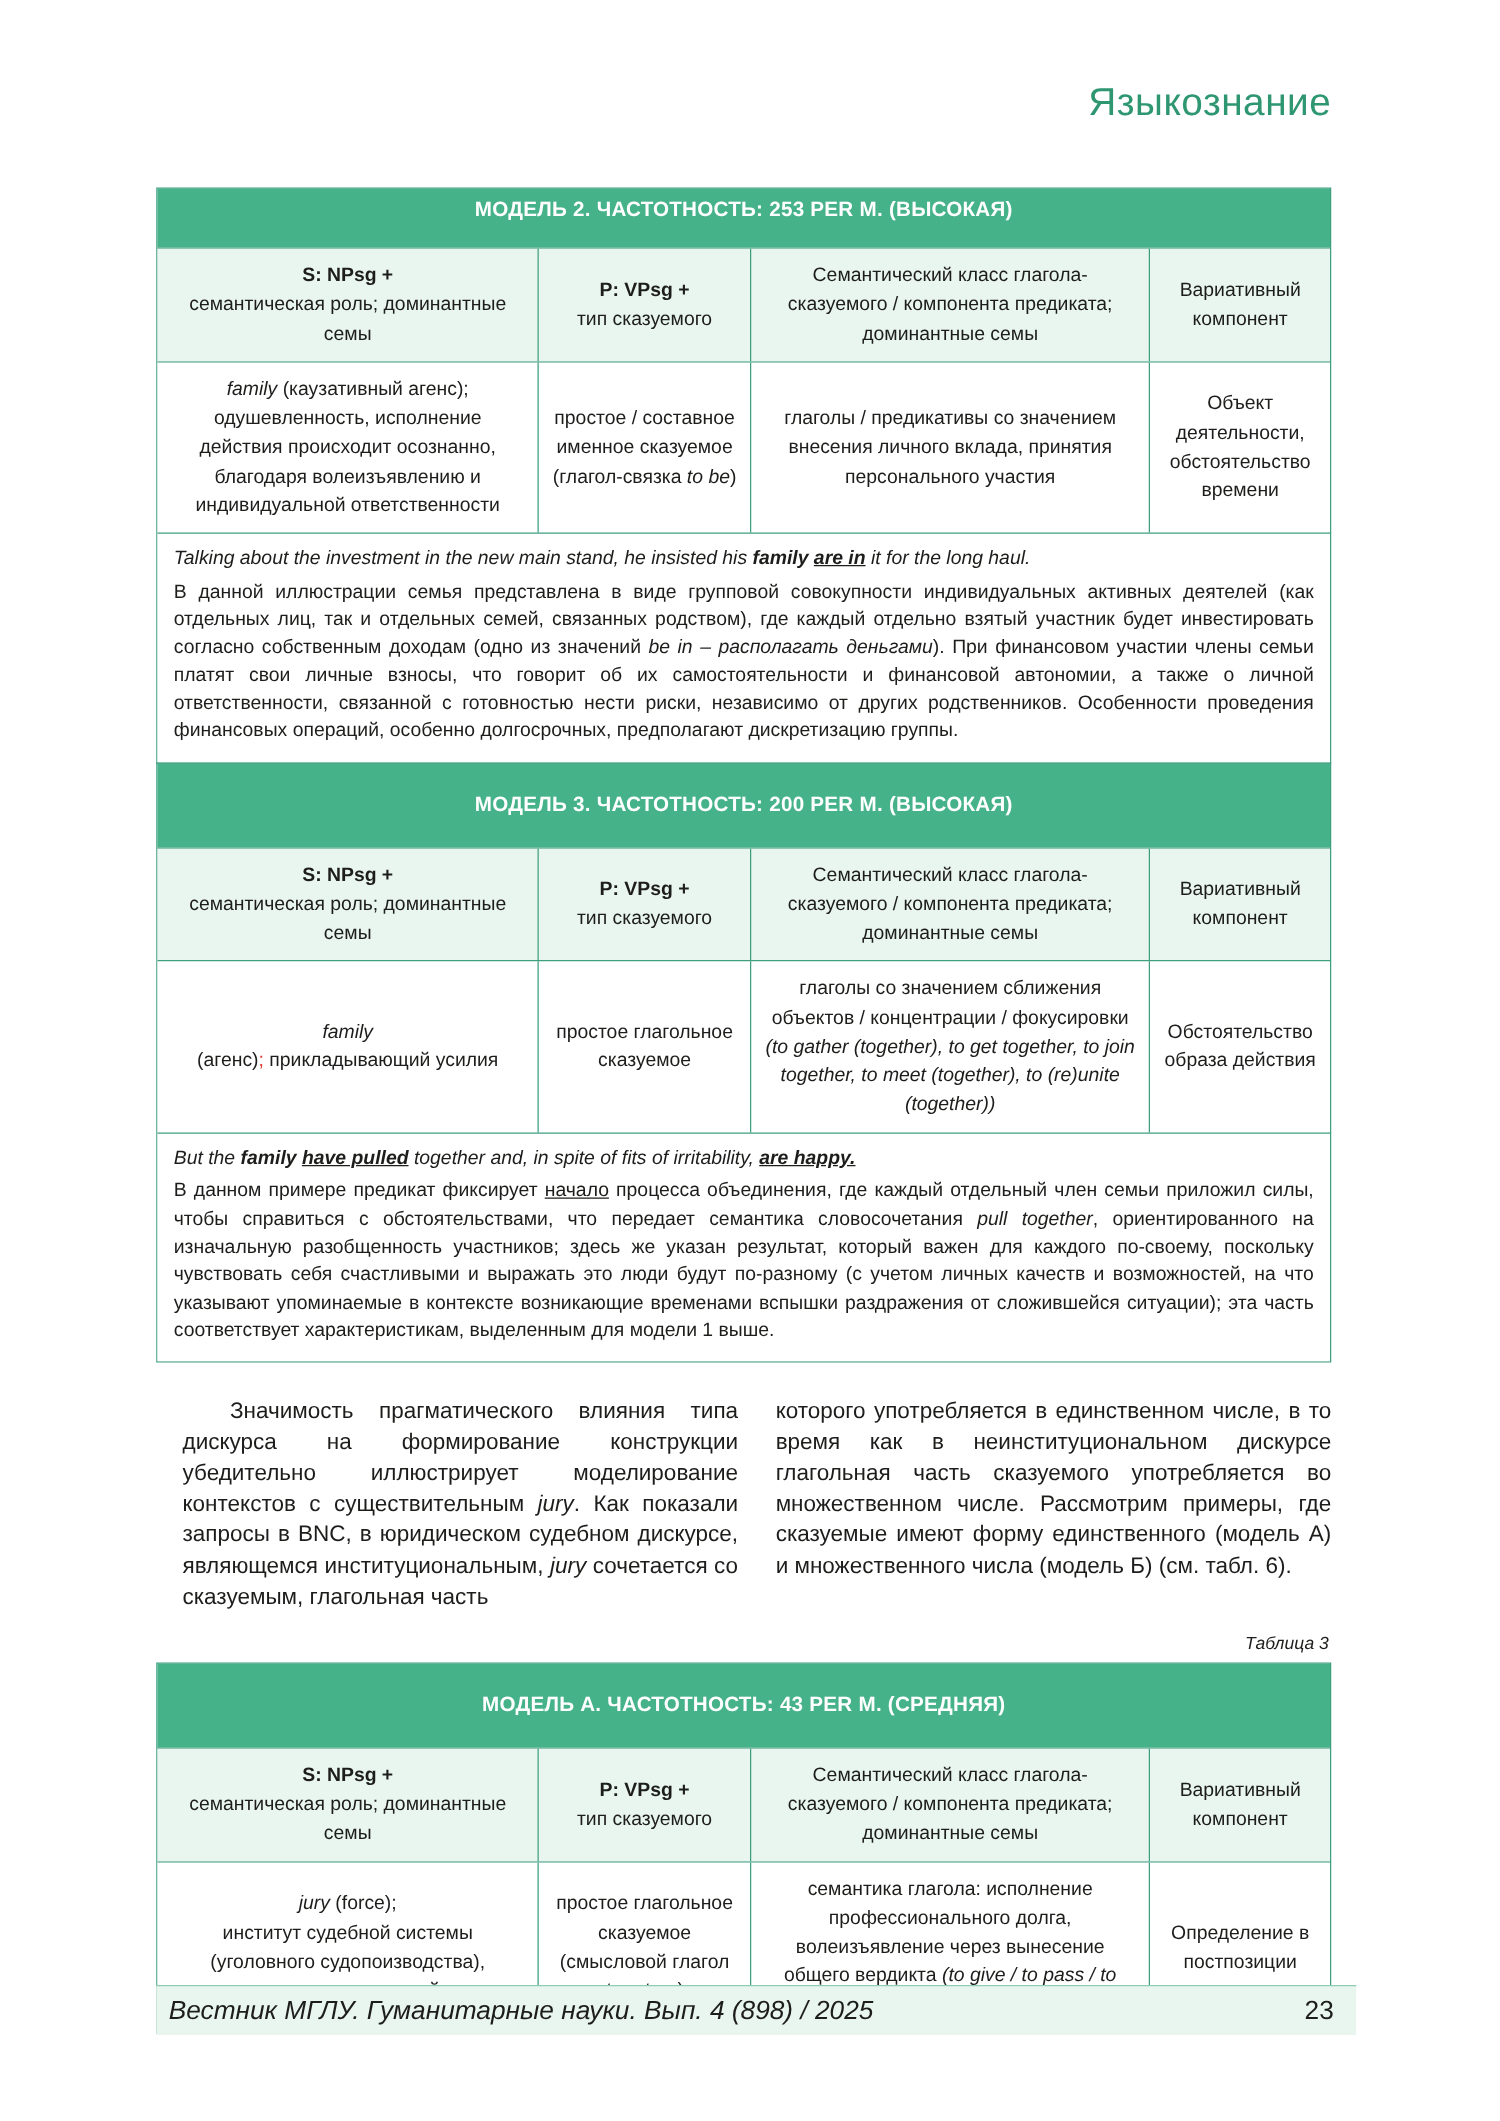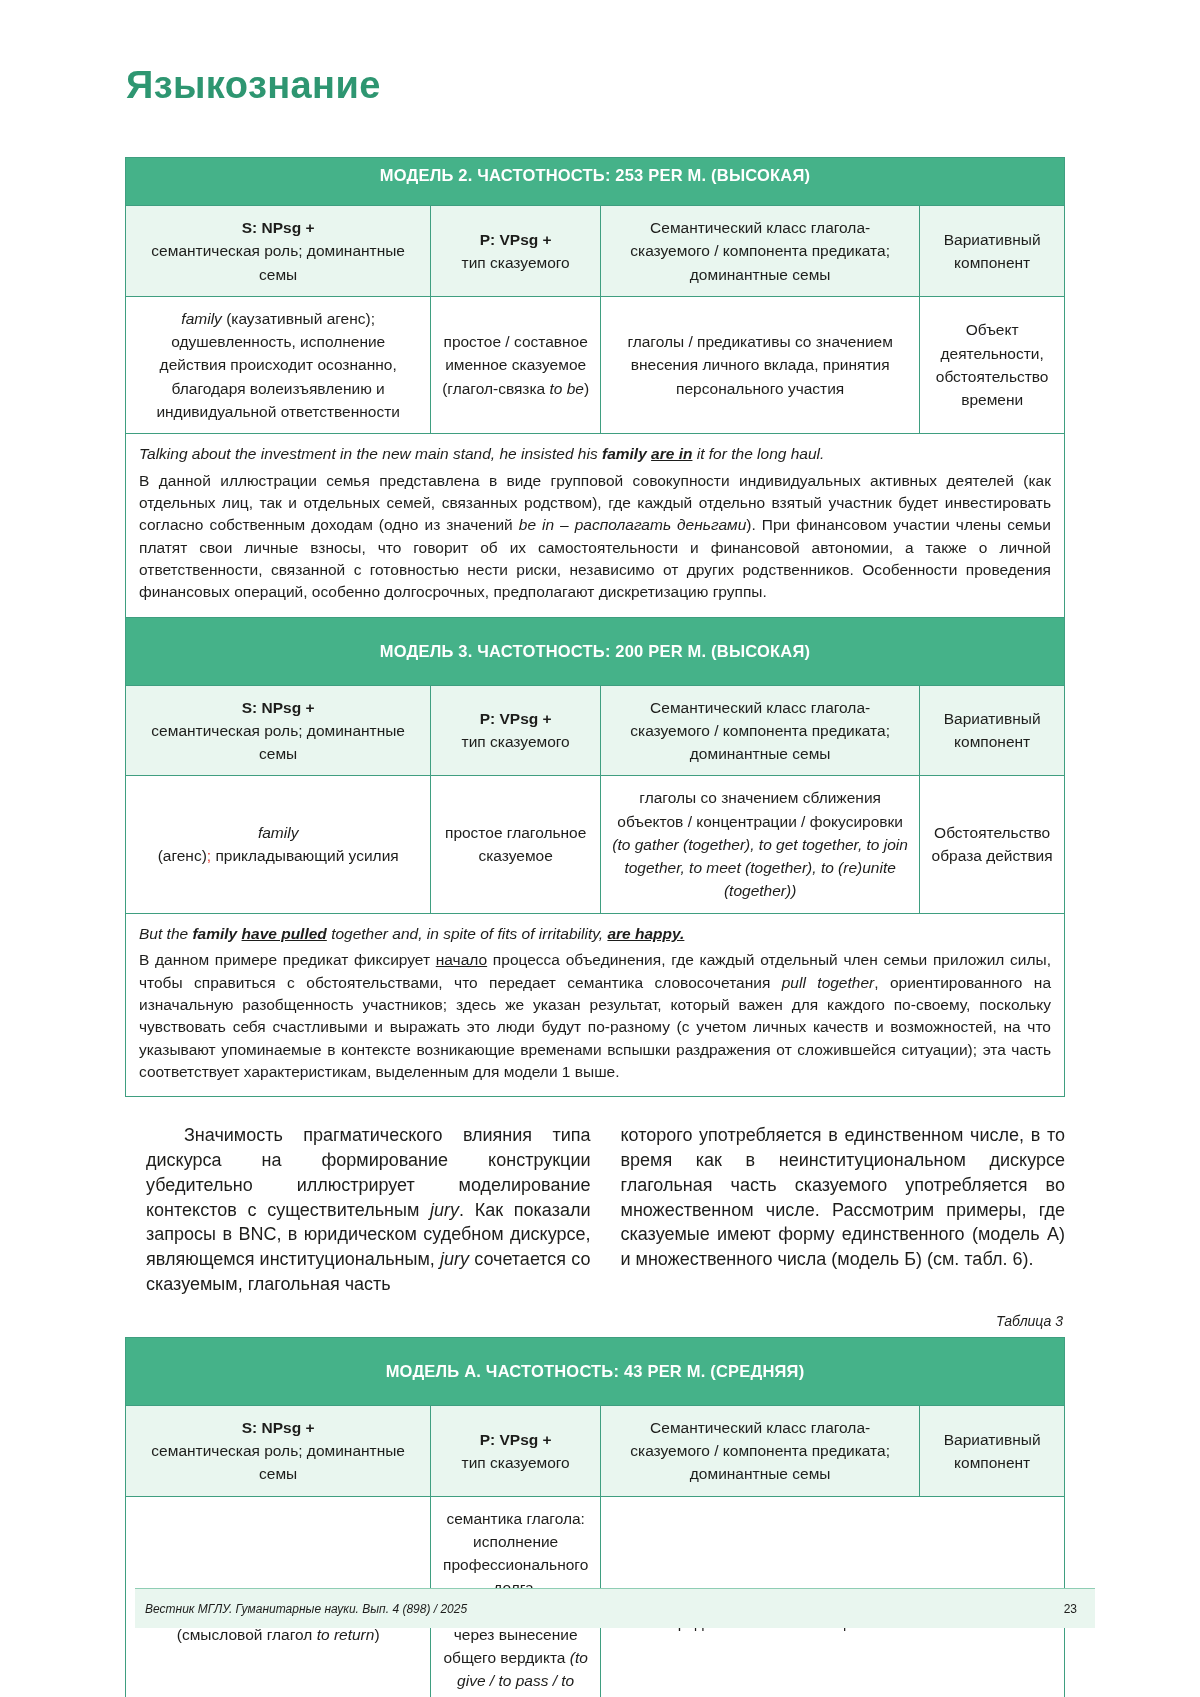--- a/index.html
+++ b/index.html
@@ -17,24 +17,25 @@
     width:1200px;
     height:1697px;
     background:#ffffff;
     position:relative;
     font-family:"Liberation Sans","DejaVu Sans",sans-serif;
     color:var(--ink);
   }
   .content{position:absolute;left:125px;top:0;width:940px;}
   .section-title{
     margin:64px 0 0 1px;
-    font-size:38px;
-    font-weight:700;
+    font-size:31px;
+    font-weight:400;
     letter-spacing:.4px;
     color:var(--title-green);
+    text-align:right;
   }
   .model{border:1px solid var(--border);}
   .model.m2{margin-top:50px;}
   .model.m3{margin-top:-1px;}
   .model.ma{margin-top:6px;}
   .band{
     background:var(--green);
     color:#ffffff;
     font-weight:700;
     font-size:16.5px;
@@ -80,31 +81,31 @@
   .bodycol p{margin:0;}
   .bodycol.left p{text-indent:38px;}
   .tcaption{
     margin:16px 2px 8px 0;
     text-align:right;
     font-style:italic;
     font-size:14px;
   }
   .footer{
     position:absolute;
-    left:135px;
+    left:125px;
     top:1588px;
     width:960px;
     height:40px;
     background:var(--mint);
     border-top:1px solid #8fcdb4;
     display:flex;
     align-items:center;
     justify-content:space-between;
     padding:0 18px 0 10px;
-    font-size:12px;
+    font-size:21px;
   }
   .footer .journal{font-style:italic;}
 </style>
 </head>
 <body>
 
 <div class="content">
 
   <h1 class="section-title">Языкознание</h1>
 
@@ -189,20 +190,24 @@
       </div>
       <div>
         <span class="hdr-b">P: VPsg +</span>
         <span>тип сказуемого</span>
       </div>
       <div>Семантический класс глагола-сказуемого / компонента предиката; доминантные семы</div>
       <div>Вариативный компонент</div>
     </div>
     <div class="grid datarow">
       <div>
+        <span><span class="i">jury</span><span> (force);</span><br>
+        <span>институт судебной системы (уголовного судопоизводства), каузация изменений</span></span>
+      </div>
+      <div>
         <span><span>простое глагольное сказуемое (смысловой глагол </span><span class="i">to return</span><span>)</span></span>
       </div>
       <div>
         <span><span>семантика глагола: исполнение профессионального долга, волеизъявление через вынесение общего вердикта </span><span class="i">(to give / to pass / to return a verdict, to decide</span><span> и др.);</span></span>
       </div>
       <div>Определение в постпозиции</div>
     </div>
   </div>
 
 </div>

